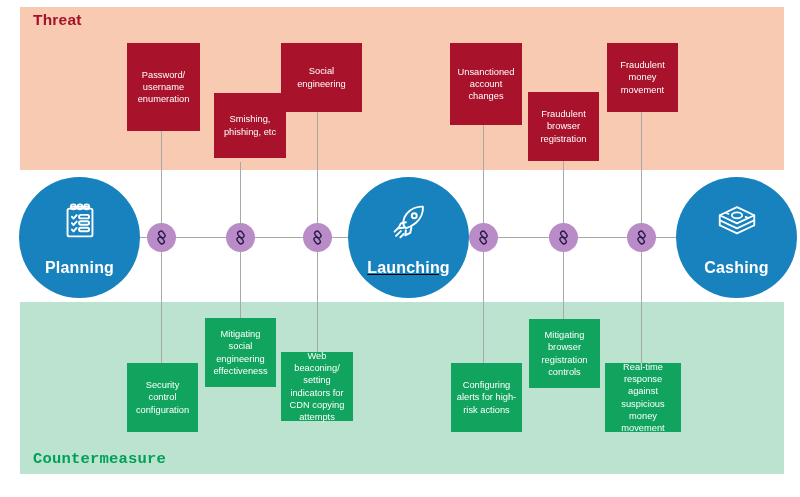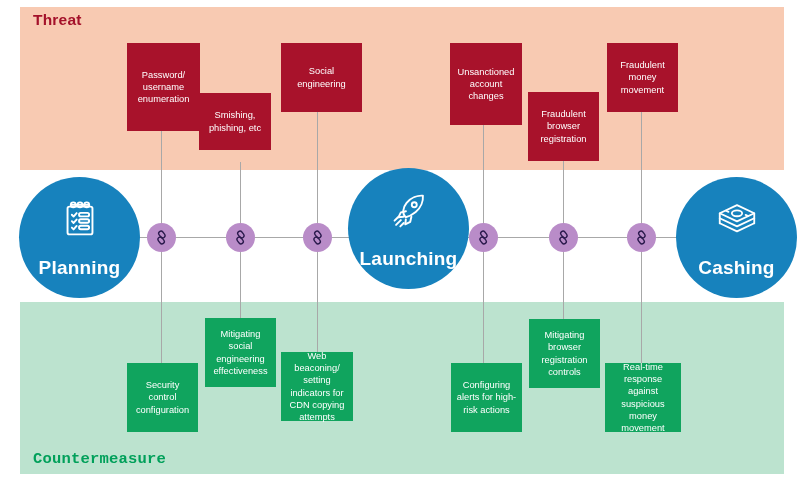--- a/index.html
+++ b/index.html
@@ -18,24 +18,24 @@
   
   #spine{position:absolute;left:90px;top:236.5px;width:625px;height:1.6px;background:#a8a8a8;}
 
   
   .conn{position:absolute;width:1.6px;background:#a8a8a8;}
 
   
   .phase{position:absolute;border-radius:50%;background:#1782bd;
          display:flex;flex-direction:column;align-items:center;justify-content:center;}
   .phase .glyph{width:46px;height:46px;margin-bottom:2px;}
-  .phase .plabel{color:#fff;font-weight:bold;font-size:19px;letter-spacing:.2px;margin-top:12px;}
+  .phase .plabel{color:#fff;font-weight:bold;font-size:16px;letter-spacing:.2px;margin-top:12px;}
 
   #phase-planning{left:19px;top:177px;width:121px;height:121px;}
-  #phase-launching{left:348px;top:168px;width:121px;height:121px;}
+  #phase-launching{left:348px;top:177px;width:121px;height:121px;text-decoration:underline;}
   #phase-cashing{left:676px;top:177px;width:121px;height:121px;}
 
   
   .node{position:absolute;width:29px;height:29px;border-radius:50%;
         background:#b98cc8;display:flex;align-items:center;justify-content:center;}
   .node svg{width:17px;height:17px;}
 
   
   .tbox,.cbox{position:absolute;display:flex;align-items:center;justify-content:center;
               text-align:center;color:#fff;font-size:9.3px;line-height:1.32;
@@ -66,21 +66,21 @@
   <div class="conn" style="left:316.5px;top:237px;height:127px;"></div>
   <div class="conn" style="left:482.5px;top:237px;height:126px;"></div>
   <div class="conn" style="left:562.5px;top:237px;height:82px;"></div>
   <div class="conn" style="left:640.5px;top:237px;height:126px;"></div>
 
   <div id="spine"></div>
 
   <div class="tbox" style="left:127px;top:43px;width:73px;height:88px;">
     <span>Password/ username enumeration</span>
   </div>
-  <div class="tbox" style="left:199px;top:93px;width:72px;height:57px;">
+  <div class="tbox" style="left:214px;top:93px;width:72px;height:65px;">
     <span>Smishing, phishing, etc</span>
   </div>
   <div class="tbox" style="left:281px;top:43px;width:81px;height:69px;">
     <span>Social engineering</span>
   </div>
   <div class="tbox" style="left:450px;top:43px;width:72px;height:82px;">
     <span>Unsanctioned account changes</span>
   </div>
   <div class="tbox" style="left:528px;top:92px;width:71px;height:69px;">
     <span>Fraudulent browser registration</span>

